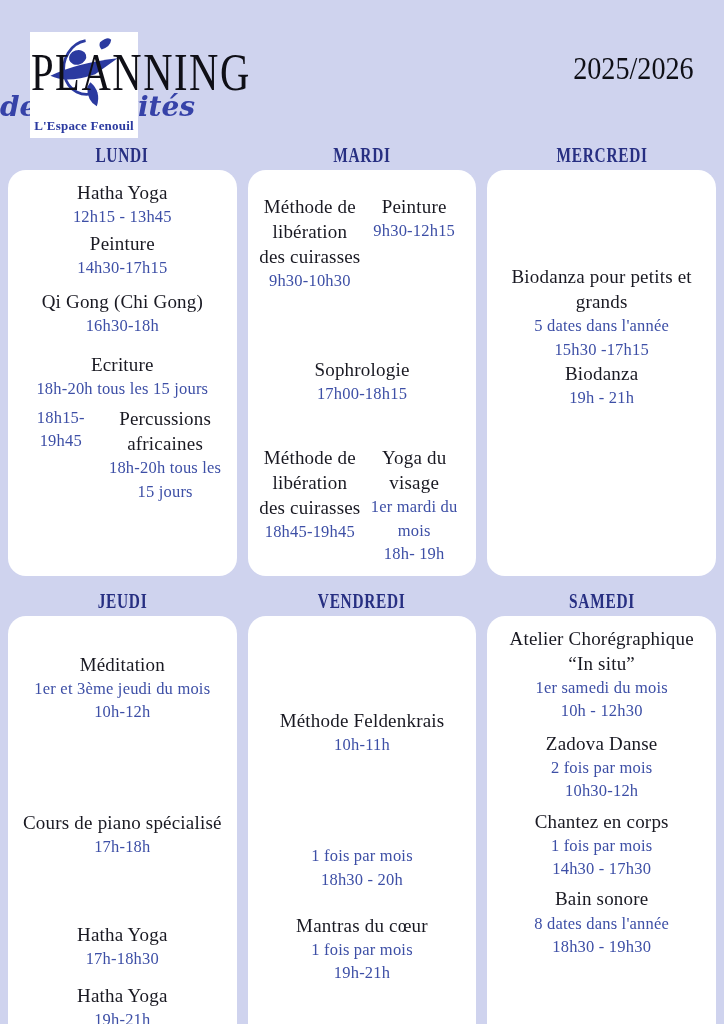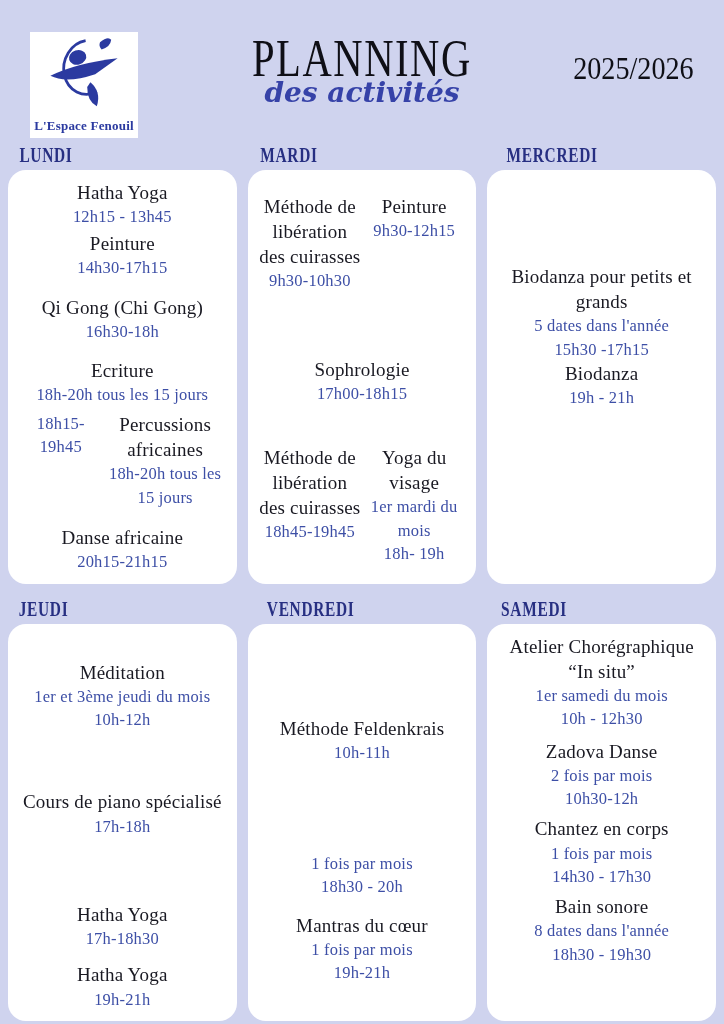--- a/index.html
+++ b/index.html
@@ -17,41 +17,41 @@
   .logo {
     position:absolute; left:30px; top:32px; width:108px; height:106px;
     background:#ffffff; display:flex; flex-direction:column; align-items:center;
     justify-content:flex-end; padding-bottom:4px;
   }
   .logo svg { position:absolute; top:2px; left:14px; }
   .logo-label {
     font-size:13px; font-weight:700; color:#2b3aa0; letter-spacing:0.2px;
     font-family:"Liberation Serif", serif; white-space:nowrap;
   }
-  .title-block { text-align:center; padding-top:34px; }
+  .title-block { padding-top:48px; }
   .title {
     display:inline-block; font-size:52px; line-height:0.95; font-weight:500;
     color:#0f0f16; transform:scaleX(0.78); letter-spacing:2px;
     font-family:"Liberation Serif", serif;
   }
   .subtitle {
     font-size:28px; line-height:1; font-style:italic; font-weight:700;
     color:#3642a8; margin-top:-4px;
     font-family:"DejaVu Serif", cursive;
   }
   .year {
     position:absolute; right:22px; top:50px; font-size:32px; color:#0f0f16;
     transform:scaleX(0.88); font-family:"Liberation Serif", serif;
   }
 
   
   .row { display:grid; grid-template-columns:repeat(3,1fr); column-gap:11px; padding:0 8px; }
   .row2 { margin-top:12px; }
   .day-col { display:flex; flex-direction:column; }
-  .day-head { height:28px; }
+  .day-head { text-align:center; height:28px; }
   .day-head span {
     display:inline-block; font-size:22px; font-weight:700; color:#272f82;
     transform:scaleX(0.70); letter-spacing:1px; line-height:26px;
   }
   .card {
     background:#ffffff; border-radius:18px; padding:10px 10px;
     text-align:center; flex:1;
   }
   .card-r1 { height:365px; }
   .card-r2 { height:352px; }
@@ -71,24 +71,24 @@
     transform:scaleX(0.70); letter-spacing:1px;
   }
   .sunday-pill {
     flex:1; height:48px; background:#ffffff; border-radius:13px;
     display:flex; align-items:center; justify-content:center; gap:16px;
   }
   .sunday-pill .act-name { font-size:19px; }
   .sunday-pill .act-detail { font-size:17.5px; }
 
   
-  .mt2{margin-top:2px}.mt6{margin-top:6px}.mt8{margin-top:8px}.mt10{margin-top:16px}
+  .mt2{margin-top:2px}.mt6{margin-top:6px}.mt8{margin-top:8px}.mt10{margin-top:10px}
   .mt12{margin-top:12px}.mt14{margin-top:14px}.mt16{margin-top:16px}
-  .mt22{margin-top:14px}.mt26{margin-top:26px}.mt40{margin-top:40px}.mt46{margin-top:64px}
-  .mt50{}.mt58{margin-top:58px}.mt62{margin-top:82px}.mt84{margin-top:84px}.mt88{margin-top:88px}
+  .mt22{margin-top:22px}.mt26{margin-top:26px}.mt40{margin-top:40px}.mt46{margin-top:64px}
+  .mt50{}.mt58{margin-top:86px}.mt62{margin-top:82px}.mt84{margin-top:84px}.mt88{margin-top:88px}
 </style>
 </head>
 <body>
 
 <div class="page">
 
   <div class="header">
     <div class="logo">
       <svg width="80" height="74" viewBox="0 0 100 92">
         <g fill="none" stroke="#2b3aa0" stroke-width="3.4">
@@ -133,24 +133,20 @@
         </div>
         <div class="pair mt6">
           <div class="act narrow">
             <div class="act-detail">18h15-19h45</div>
           </div>
           <div class="act wide">
             <div class="act-name">Percussions africaines</div>
             <div class="act-detail">18h-20h tous les 15 jours</div>
           </div>
         </div>
-        <div class="act mt10">
-          <div class="act-name">Danse africaine</div>
-          <div class="act-detail">20h15-21h15</div>
-        </div>
       </div>
     </div>
 
     <div class="day-col">
       <div class="day-head"><span>MARDI</span></div>
       <div class="card card-r1">
         <div class="pair mt14">
           <div class="act">
             <div class="act-name">Méthode de libération des cuirasses</div>
             <div class="act-detail">9h30-10h30</div>

